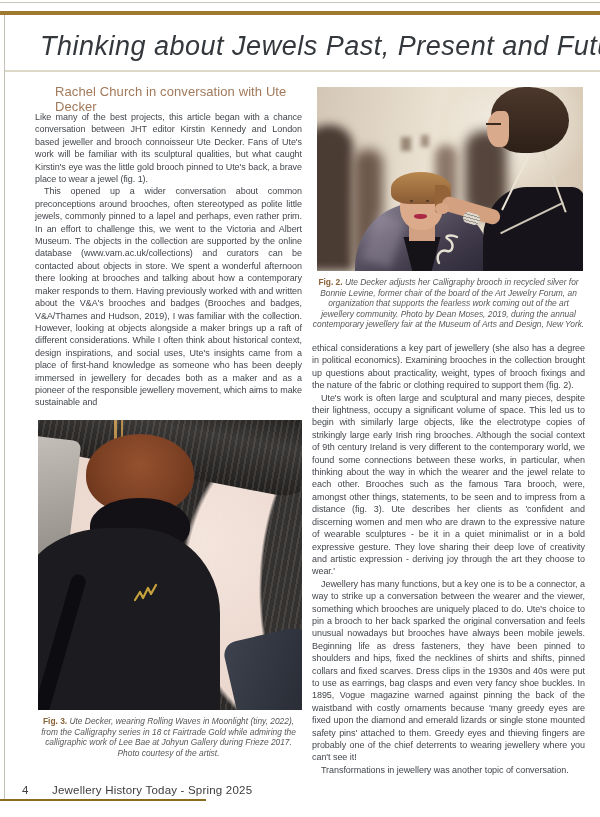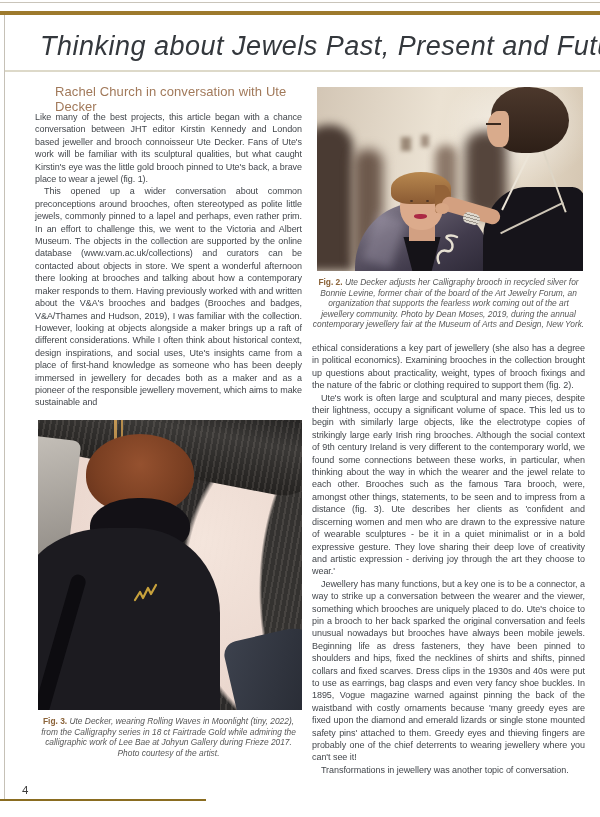--- a/index.html
+++ b/index.html
@@ -203,15 +203,16 @@
       <path d="M5 20 L10 12 L13 18 L18 8 L21 14 L26 5" fill="none" stroke="#c8a23c" stroke-width="2.2" stroke-linecap="round" stroke-linejoin="round"></path>
     </svg>
     <div class="abs p1-denim"></div>
   </div>
 
   <div class="abs caption" id="fig1-caption">
     <span class="figlabel">Fig. 3.</span><span> Ute Decker, wearing Rolling Waves in Moonlight (tiny, 2022), from the Calligraphy series in 18 ct Fairtrade Gold while admiring the calligraphic work of Lee Bae at Johyun Gallery during Frieze 2017. Photo courtesy of the artist.</span>
   </div>
 
   <div class="abs" id="footer-pagenum">4</div>
+  <div class="abs" id="footer-journal">Jewellery History Today - Spring 2025</div>
   <div class="abs" id="footer-rule"></div>
 
 </div>
 
 </body></html>

